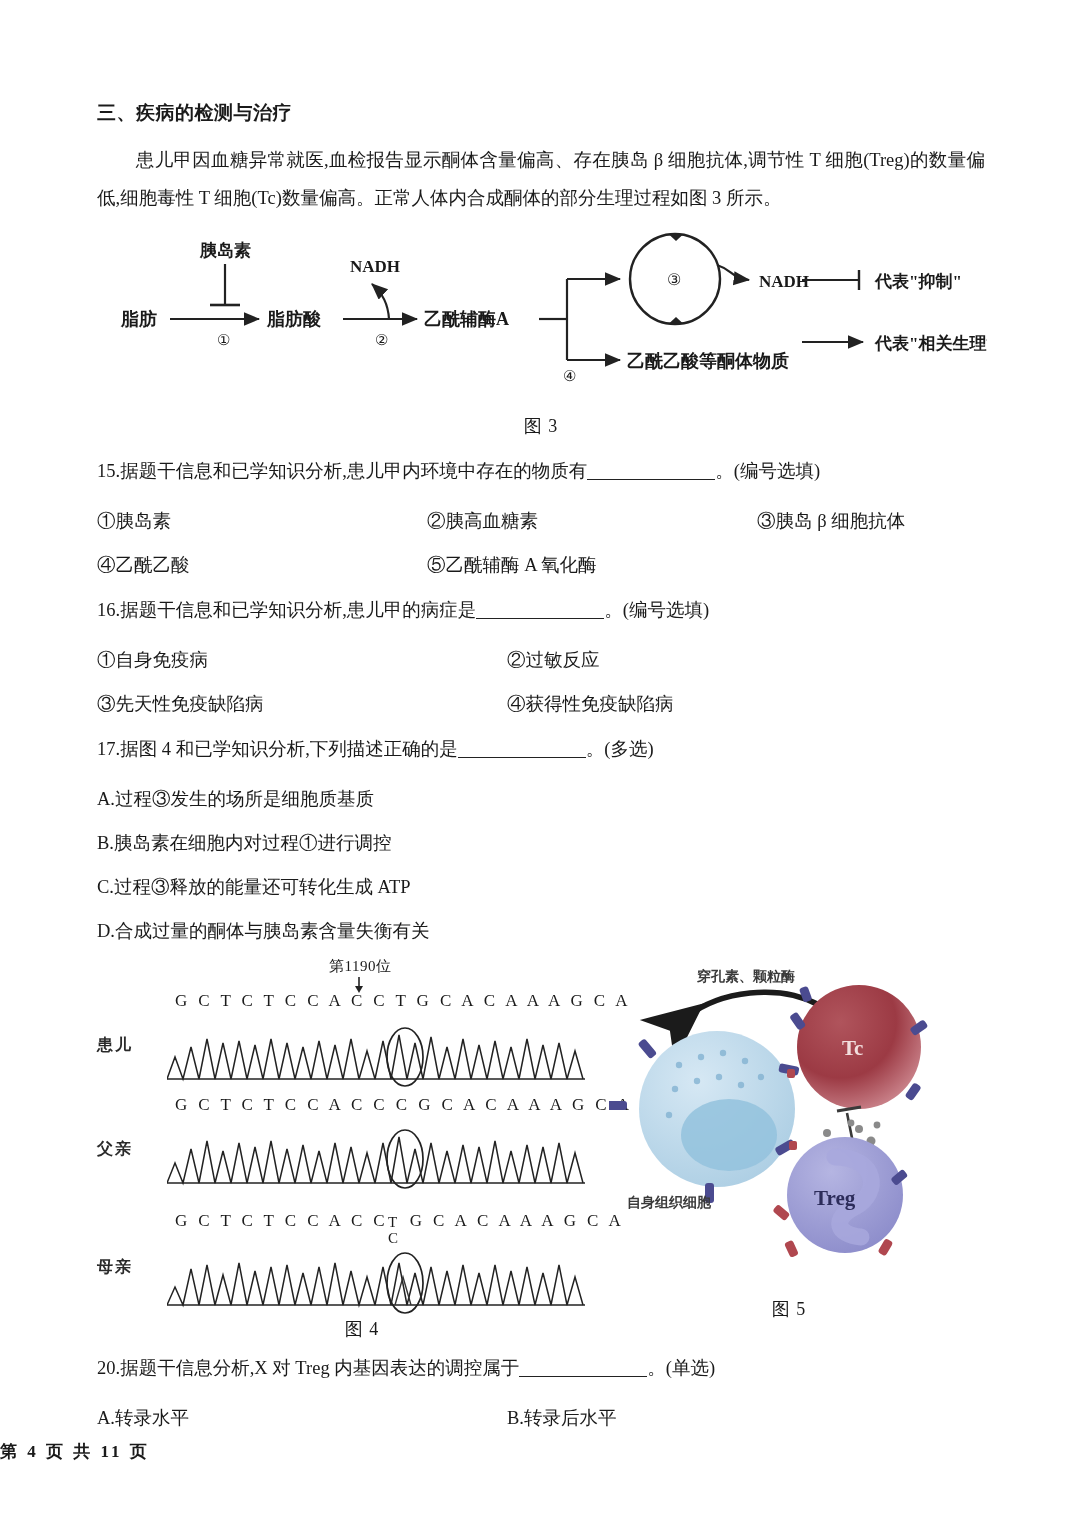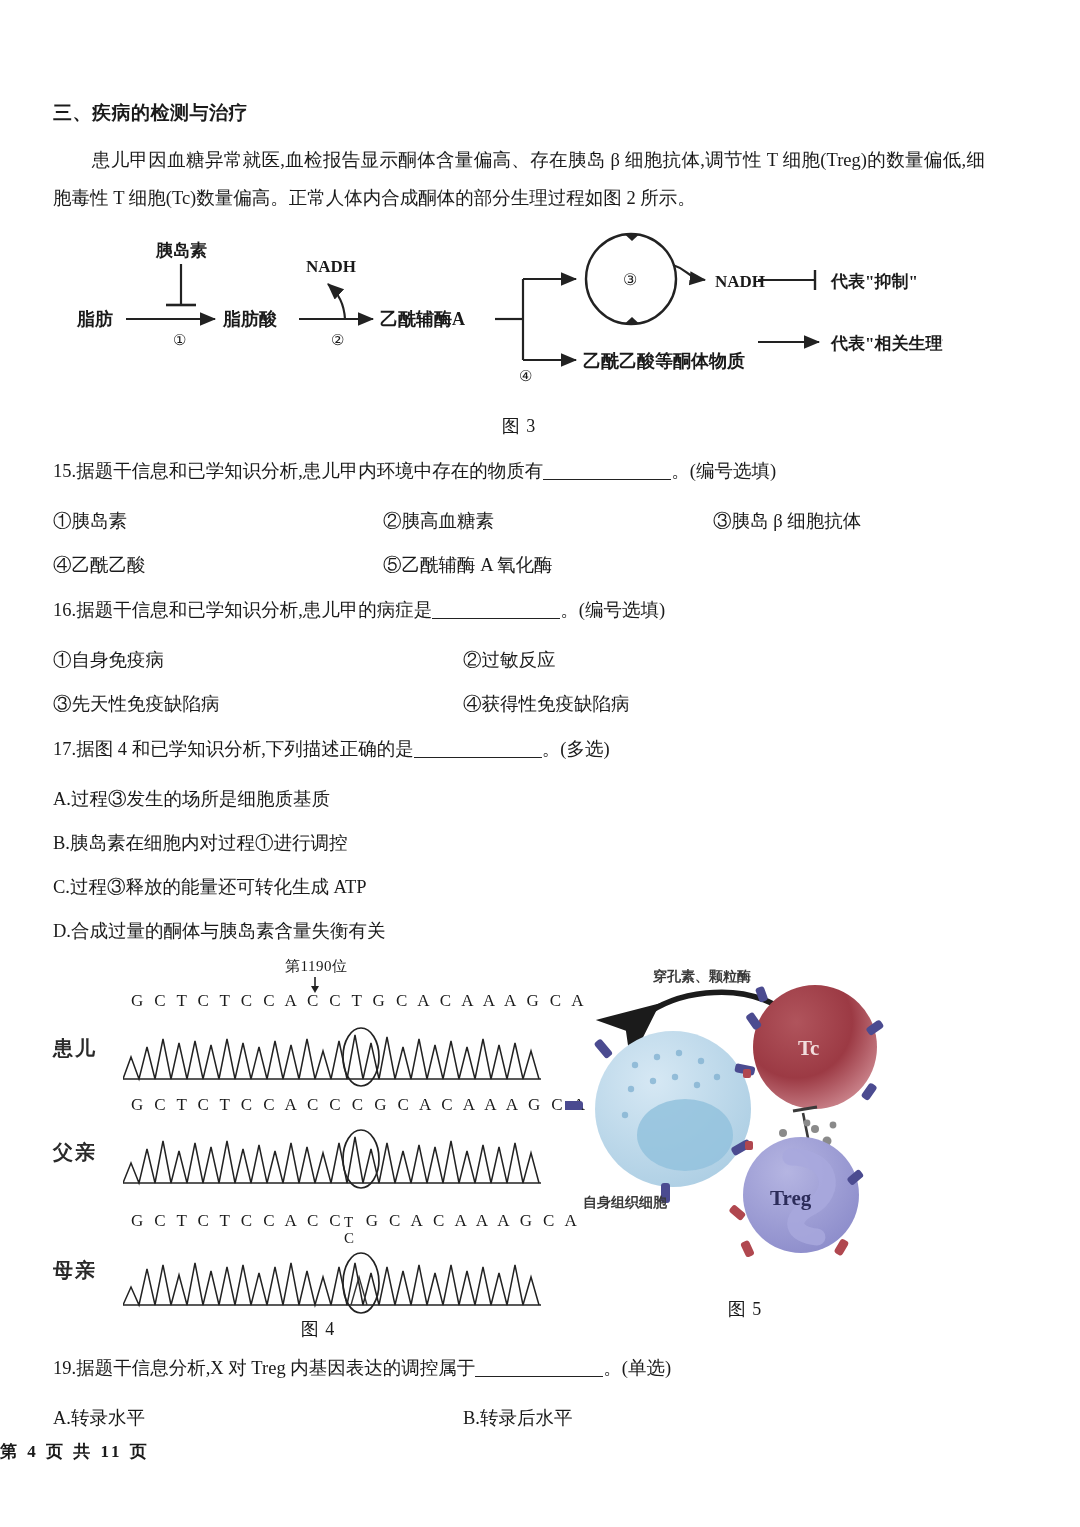--- a/index.html
+++ b/index.html
@@ -10,21 +10,21 @@
     background: #ffffff;
     font-family: "Liberation Serif", "DejaVu Serif", serif;
     color: #1a1a1a;
     position: relative;
     overflow: hidden;
   }
   .page {
     position: absolute;
     left: 0; top: 0;
     width: 1080px; height: 1527px;
-    padding: 100px 95px 40px 53px;
+    padding: 100px 95px 40px 97px;
   }
 
   
   .section-heading {
     font-weight: bold;
     font-size: 19px;
     letter-spacing: 0.5px;
     margin: 0 0 16px 0;
   }
   .para {
@@ -77,21 +77,21 @@
     margin-top: 14px;
     align-items: flex-start;
   }
   .fig4 { width: 500px; position: relative; }
   .fig5 { width: 360px; position: relative; margin-left: 12px; }
 
   .seq-row { position: relative; height: 104px; }
   .seq-label {
     position: absolute;
     left: 0; top: 44px;
-    font-size: 20px;
+    font-size: 16px;
     font-weight: bold;
     letter-spacing: 2px;
     color: #2a2a2a;
   }
   .seq-letters {
     position: absolute;
     left: 78px; top: 0;
     font-size: 17px;
     letter-spacing: 3.4px;
     font-family: "Liberation Serif", serif;
@@ -126,21 +126,21 @@
     color: #1a1a1a;
   }
 </style>
 </head>
 <body>
 
 <div class="page">
 
   <div class="section-heading">三、疾病的检测与治疗</div>
 
-  <p class="para indent">患儿甲因血糖异常就医,血检报告显示酮体含量偏高、存在胰岛 β 细胞抗体,调节性 T 细胞(Treg)的数量偏低,细胞毒性 T 细胞(Tc)数量偏高。正常人体内合成酮体的部分生理过程如图 2 所示。</p>
+  <p class="para indent">患儿甲因血糖异常就医,血检报告显示酮体含量偏高、存在胰岛 β 细胞抗体,调节性 T 细胞(Treg)的数量偏低,细胞毒性 T 细胞(Tc)数量偏高。正常人体内合成酮体的部分生理过程如图 3 所示。</p>
 
   <div class="fig3-wrap">
     <svg width="890" height="178" viewBox="0 0 890 178">
       <defs>
         <marker id="ah" markerWidth="9" markerHeight="9" refX="7" refY="3.2" orient="auto">
           <path d="M0,0 L7.5,3.2 L0,6.4 z" fill="#222"></path>
         </marker>
       </defs>
 
       <text x="103" y="24" font-size="17" font-weight="bold" fill="#1a1a1a" font-family="'Liberation Serif',serif">胰岛素</text>
@@ -348,21 +348,21 @@
           <rect x="272" y="282" width="9" height="16" rx="3" fill="#b0474f" transform="rotate(30 276 290)"></rect>
         </g>
 
         <text x="18" y="250" font-size="14" font-weight="bold" fill="#3a3a3a" font-family="'Liberation Sans',sans-serif">自身组织细胞</text>
       </svg>
       <div class="fig5-cap">图 5</div>
     </div>
   </div>
 
   <div class="q-line" style="margin-top:10px;">
-    <span>19.据题干信息分析,X 对 Treg 内基因表达的调控属于</span><span class="blank"></span><span>。(单选)</span>
+    <span>20.据题干信息分析,X 对 Treg 内基因表达的调控属于</span><span class="blank"></span><span>。(单选)</span>
   </div>
   <div class="opt-row opt-2">
     <div class="col">A.转录水平</div>
     <div class="col">B.转录后水平</div>
   </div>
 
   <div class="footer">第 4 页 共 11 页</div>
 </div>
 
 </body></html>

